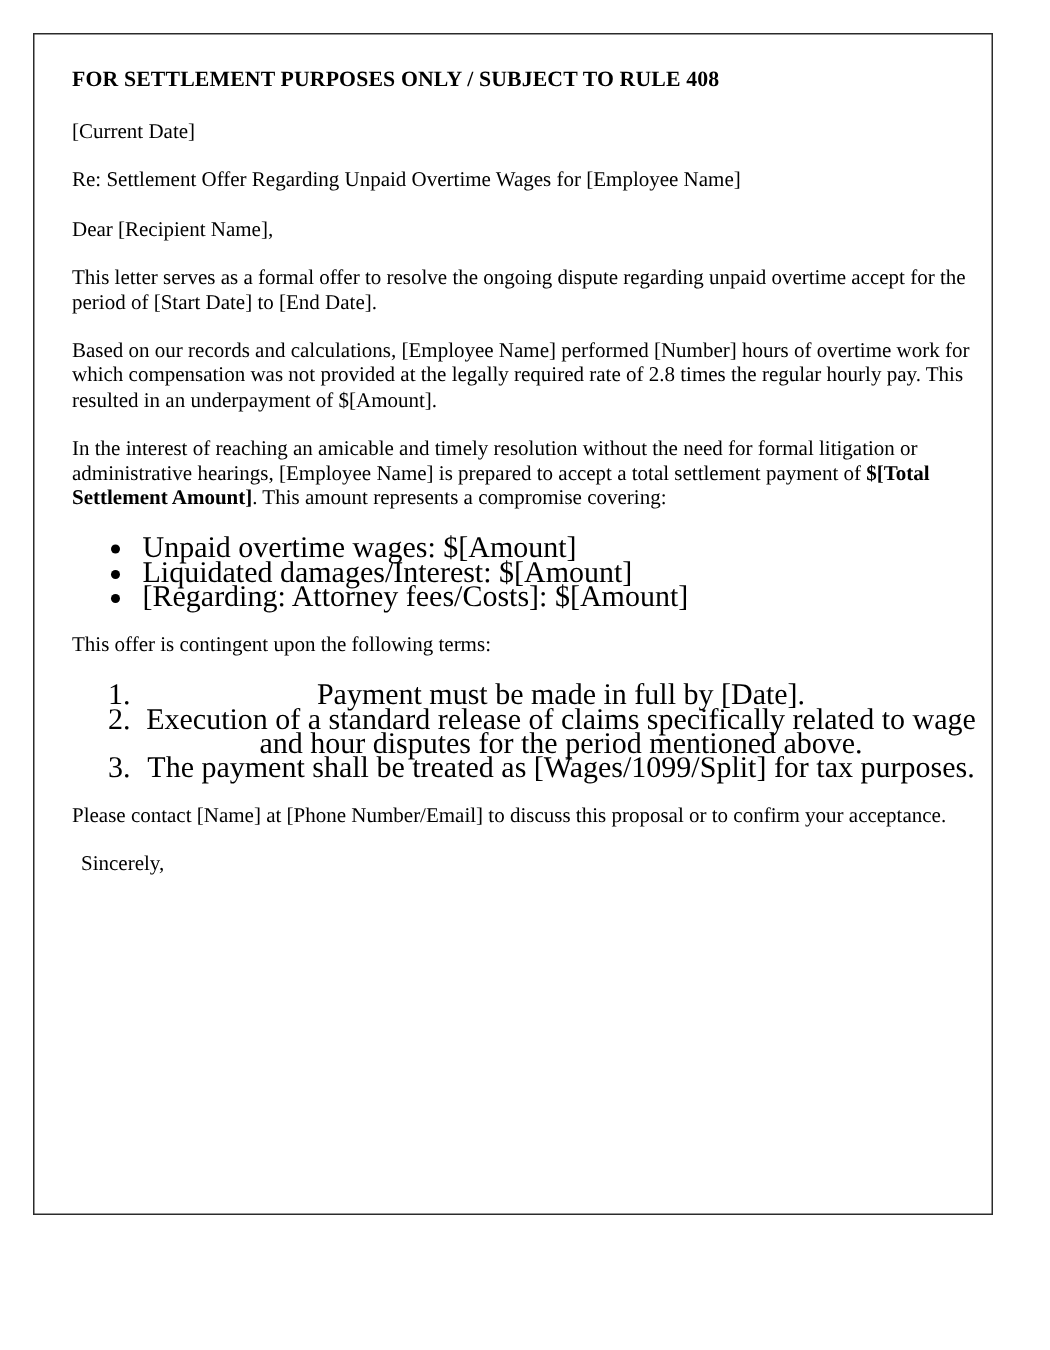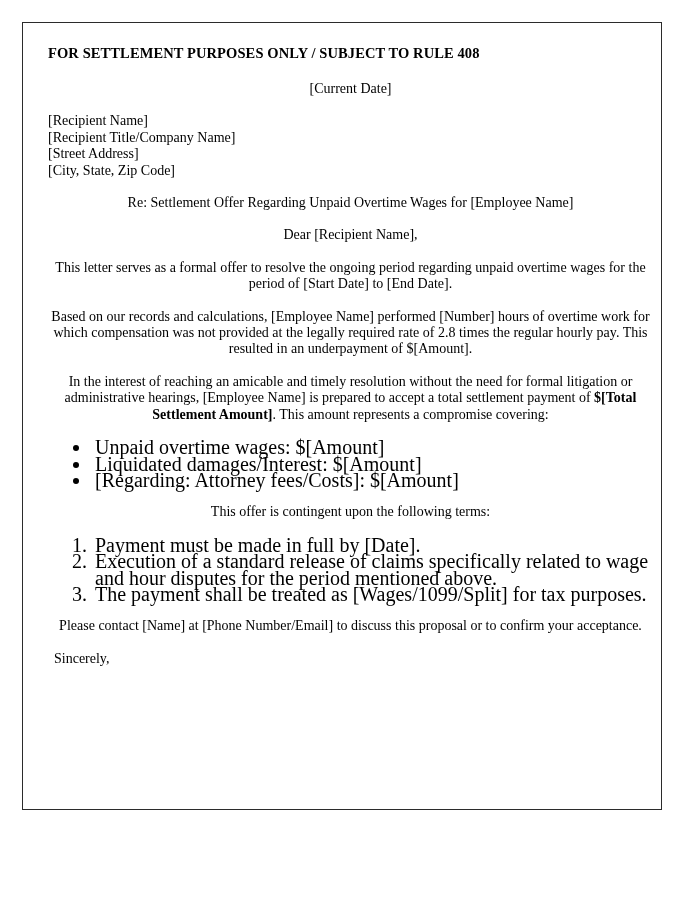--- a/index.html
+++ b/index.html
@@ -42,21 +42,21 @@
     font-weight: bold;
     line-height: 17px;
     margin: 0 0 19px 0;
     letter-spacing: 0.1px;
   }
 
   .para {
     font-size: 14px;
     line-height: 16.4px;
     margin: 0 0 16px 0;
-    text-align: center;
+    text-align: left;
   }
 
   
   .addr-block {
     margin: 0 0 16px 0;
   }
   .addr-line {
     font-size: 14px;
     line-height: 16.4px;
     margin: 0;
@@ -75,20 +75,21 @@
   }
 
   ul.doc-list {
     list-style-type: disc;
     padding-left: 44px;
   }
 
   ol.doc-list {
     list-style-type: decimal;
     padding-left: 44px;
+    text-align: center;
   }
 
   ul.doc-list li,
   ol.doc-list li {
     margin: 0;
     padding-left: 3px;
   }
 
   
   .signoff {
@@ -100,32 +101,26 @@
 </head>
 <body>
 
 <div id="page">
   <div id="page-inner">
 
     <div class="doc-heading">FOR SETTLEMENT PURPOSES ONLY / SUBJECT TO RULE 408</div>
 
     <div class="para">[Current Date]</div>
 
-    <div class="addr-block">
-      <div class="addr-line">[Recipient Name]</div>
-      <div class="addr-line">[Recipient Title/Company Name]</div>
-      <div class="addr-line">[Street Address]</div>
-      <div class="addr-line">[City, State, Zip Code]</div>
-    </div>
 
     <div class="para">Re: Settlement Offer Regarding Unpaid Overtime Wages for [Employee Name]</div>
 
     <div class="para">Dear [Recipient Name],</div>
 
-    <div class="para">This letter serves as a formal offer to resolve the ongoing period regarding unpaid overtime wages for the period of [Start Date] to [End Date].</div>
+    <div class="para">This letter serves as a formal offer to resolve the ongoing dispute regarding unpaid overtime accept for the period of [Start Date] to [End Date].</div>
 
     <div class="para">Based on our records and calculations, [Employee Name] performed [Number] hours of overtime work for which compensation was not provided at the legally required rate of 2.8 times the regular hourly pay. This resulted in an underpayment of $[Amount].</div>
 
     <div class="para"><span>In the interest of reaching an amicable and timely resolution without the need for formal litigation or administrative hearings, [Employee Name] is prepared to accept a total settlement payment of </span><span class="bold-inline">$[Total Settlement Amount]</span><span>. This amount represents a compromise covering:</span></div>
 
     <ul class="doc-list">
       <li>Unpaid overtime wages: $[Amount]</li>
       <li>Liquidated damages/Interest: $[Amount]</li>
       <li>[Regarding: Attorney fees/Costs]: $[Amount]</li>
     </ul>

